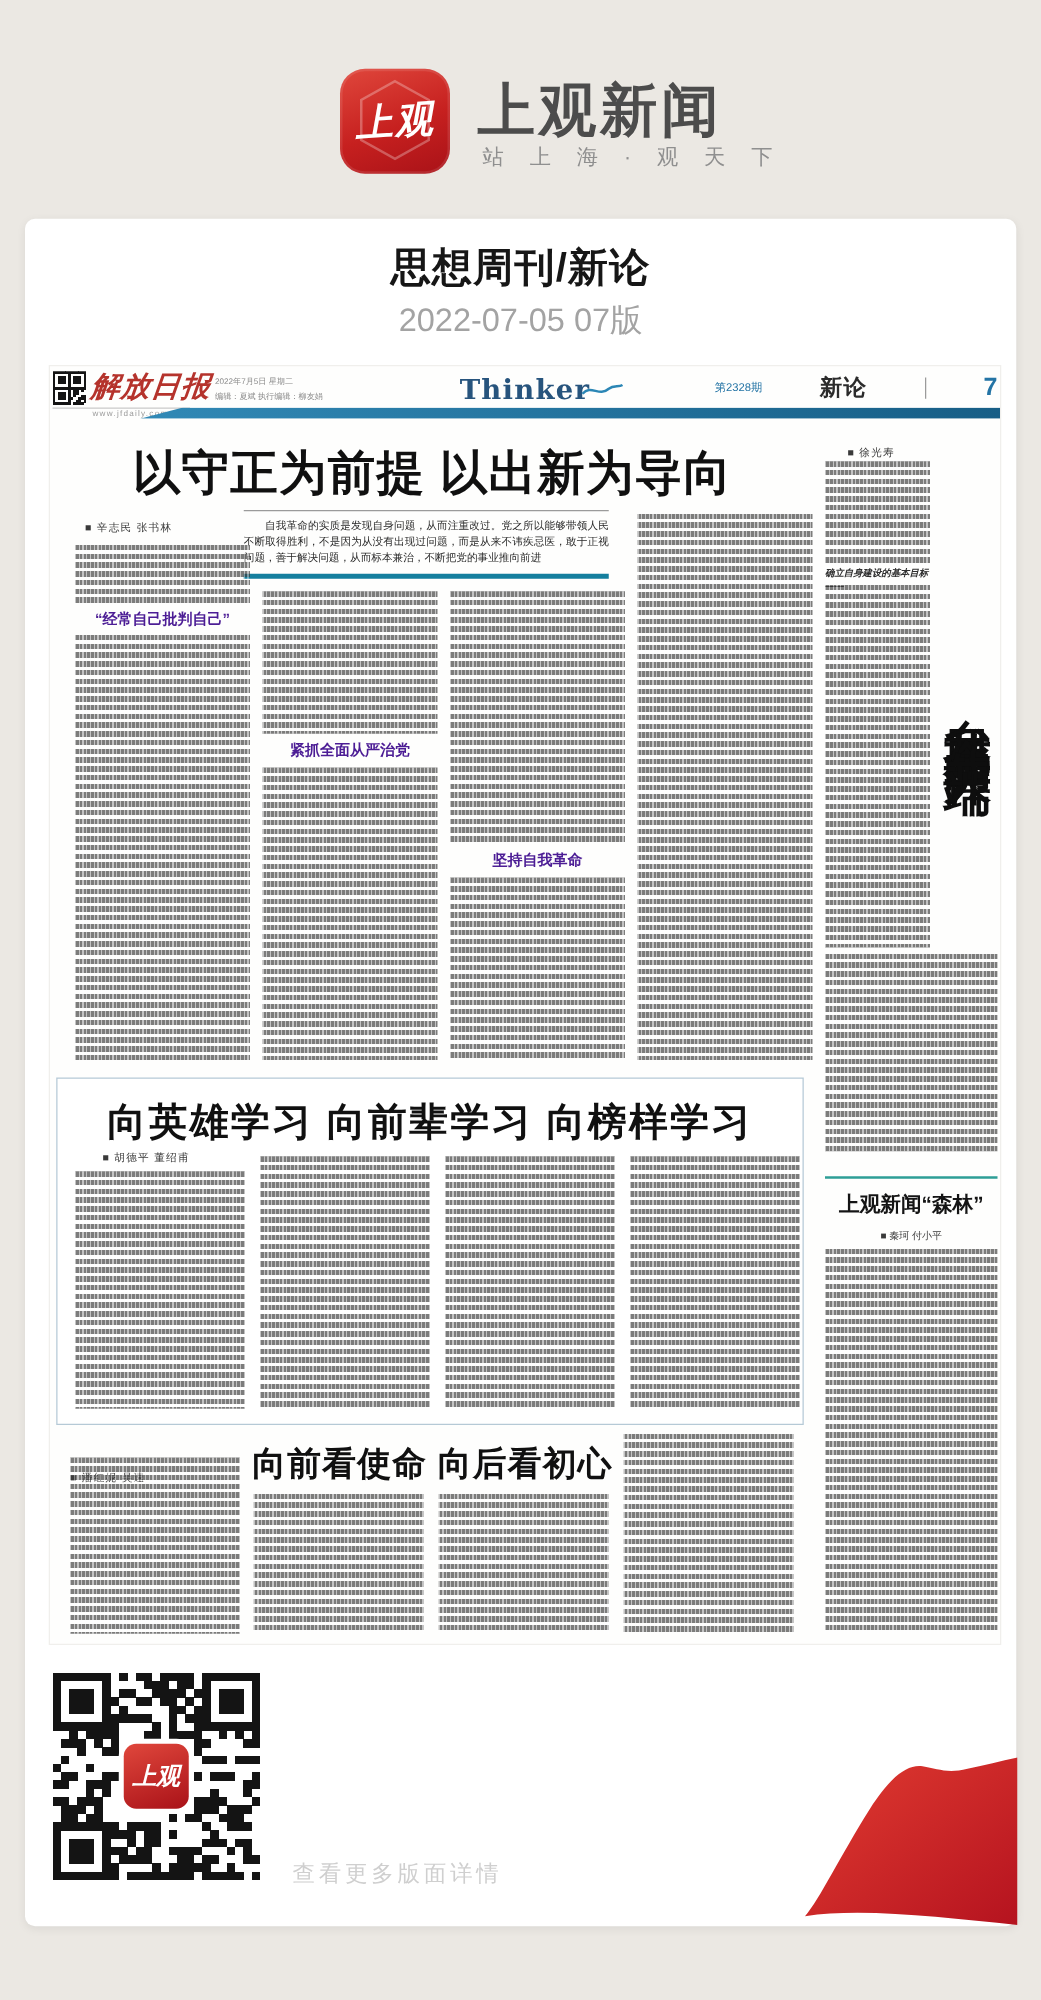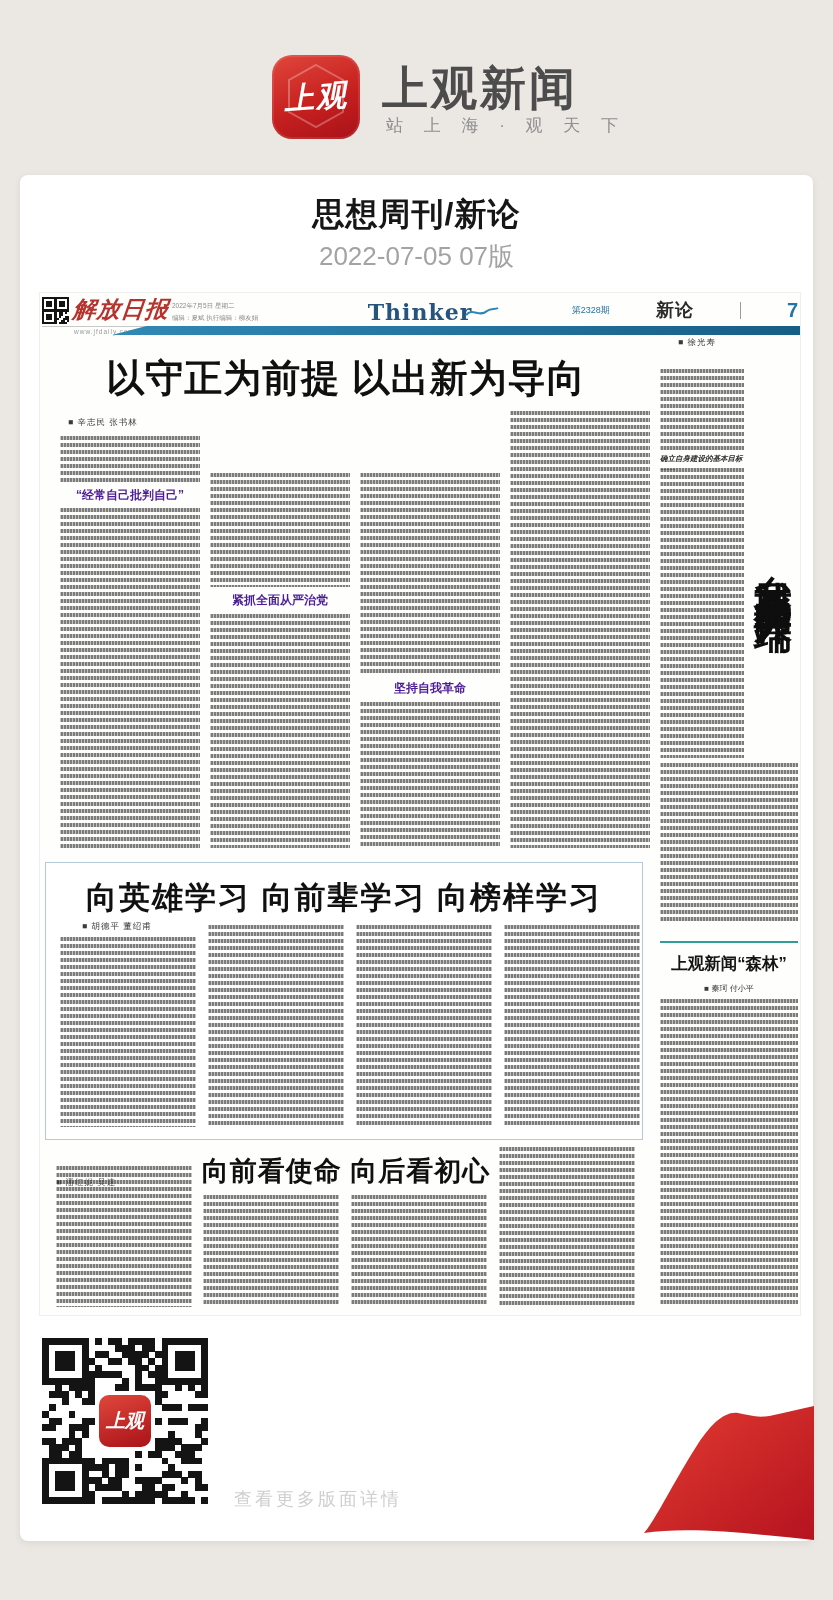--- a/index.html
+++ b/index.html
@@ -230,36 +230,41 @@
       <span class="issue-no">第2328期</span>
       <span class="section-cn">新论</span>
       <span class="issue-divider"></span>
       <span class="page-no">7</span>
     </div>
     <div class="abs blue-bar"></div>
 
     <div class="abs main-headline">以守正为前提 以出新为导向</div>
     <div class="abs byline" style="left:28px;top:124px;text-align:center;">■ 辛志民 张书林</div>
 
+    <div class="abs deck">
+      <div class="deck-rule-top"></div>
+      <div class="deck-text">自我革命的实质是发现自身问题，从而注重改过。党之所以能够带领人民不断取得胜利，不是因为从没有出现过问题，而是从来不讳疾忌医，敢于正视问题，善于解决问题，从而标本兼治，不断把党的事业推向前进</div>
+      <div class="deck-rule-bottom"></div>
+    </div>
 
     <div class="abs sim" style="left:20px;top:143px;width:140px;height:47px;"></div>
     <div class="abs col-subhead" style="left:20px;top:194px;width:140px;">“经常自己批判自己”</div>
     <div class="abs sim" style="left:20px;top:215px;width:140px;height:340px;"></div>
 
     <div class="abs sim" style="left:170px;top:180px;width:140px;height:114px;"></div>
     <div class="abs col-subhead" style="left:170px;top:299px;width:140px;">紧抓全面从严治党</div>
     <div class="abs sim" style="left:170px;top:321px;width:140px;height:234px;"></div>
 
     <div class="abs sim" style="left:320px;top:180px;width:140px;height:202px;"></div>
     <div class="abs col-subhead" style="left:320px;top:387px;width:140px;">坚持自我革命</div>
     <div class="abs sim" style="left:320px;top:409px;width:140px;height:146px;"></div>
 
     <div class="abs sim" style="left:470px;top:118px;width:140px;height:437px;"></div>
 
-    <div class="abs byline" style="left:638px;top:44px;text-align:center;">■ 徐光寿</div>
+    <div class="abs byline" style="left:638px;top:64px;text-align:center;">■ 徐光寿</div>
     <div class="abs sim" style="left:620px;top:76px;width:84px;height:82px;"></div>
     <div class="abs inline-subhead" style="left:620px;top:161px;width:84px;">确立自身建设的基本目标——</div>
     <div class="abs sim" style="left:620px;top:175px;width:84px;height:290px;"></div>
     <div class="abs v-title">自我革命的伟大开端</div>
     <div class="abs sim" style="left:620px;top:470px;width:138px;height:158px;"></div>
 
     <div class="abs teal-rule"></div>
     <div class="abs forest-headline">上观新闻“森林”</div>
     <div class="abs forest-authors">■ 秦珂 付小平</div>
     <div class="abs sim" style="left:620px;top:706px;width:138px;height:308px;"></div>

